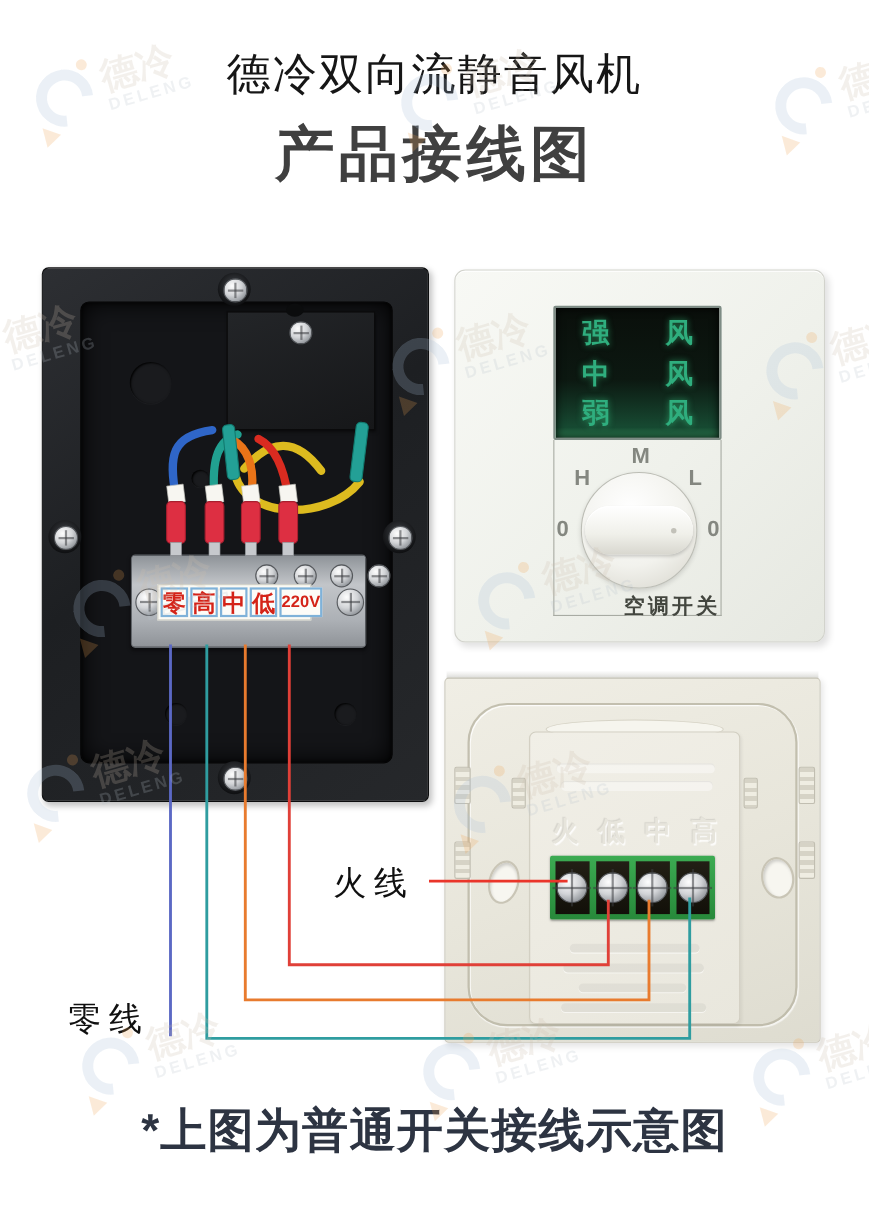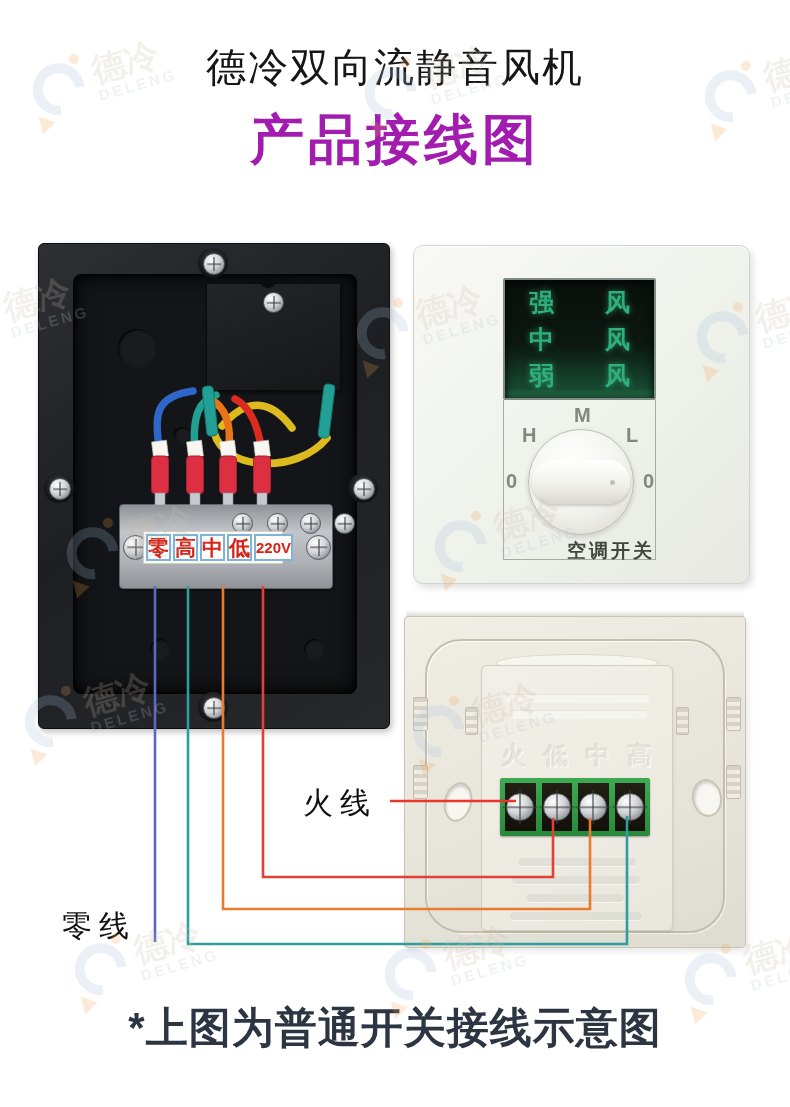--- a/index.html
+++ b/index.html
@@ -1,21 +1,21 @@
 <!DOCTYPE html>
 <html><head>
 <meta charset="utf-8">
 <style>
   html,body{margin:0;padding:0;}
   body{width:790px;height:1107px;position:relative;overflow:hidden;background:#ffffff;
        font-family:"Liberation Sans","DejaVu Sans",sans-serif;border-right:1px solid #d8d8d8;}
   .abs{position:absolute;}
   
   .title1{top:40px;left:0;width:100%;text-align:center;font-size:40px;font-weight:400;color:#161616;letter-spacing:2px;z-index:20;}
-  .title2{top:104px;left:0;width:100%;text-align:center;font-size:54px;font-weight:900;color:#a21caf;letter-spacing:4px;z-index:20;}
+  .title2{top:104px;left:0;width:100%;text-align:center;font-size:54px;font-weight:900;color:#404040;letter-spacing:4px;z-index:20;}
   .footnote{top:1000px;left:0;width:100%;text-align:center;font-size:42px;font-weight:800;color:#2d3442;letter-spacing:1px;z-index:20;}
   .wire-label{font-size:30px;color:#101010;letter-spacing:7px;z-index:45;font-weight:500;}
   
   .screw{border-radius:50%;background:radial-gradient(circle at 35% 30%,#fdfdfd,#d2d4d7 45%,#9a9ea3 75%,#787c81);border:1px solid #55585c;position:absolute;}
   .screw::before,.screw::after{content:"";position:absolute;left:50%;top:14%;bottom:14%;width:2px;margin-left:-1px;background:rgba(58,60,64,.55);}
   .screw::after{transform:rotate(90deg);}
   .screw-well{border-radius:50%;background:radial-gradient(circle at 50% 42%,#44474c,#101113 72%);position:absolute;}
   
   .jbox{left:38px;top:243px;width:350px;height:484px;background:linear-gradient(145deg,#2d2f33,#1d1f22 45%,#26282b);
         border:1px solid #0c0d0e;border-radius:6px;box-shadow:2px 3px 6px rgba(0,0,0,.25);z-index:10;}

